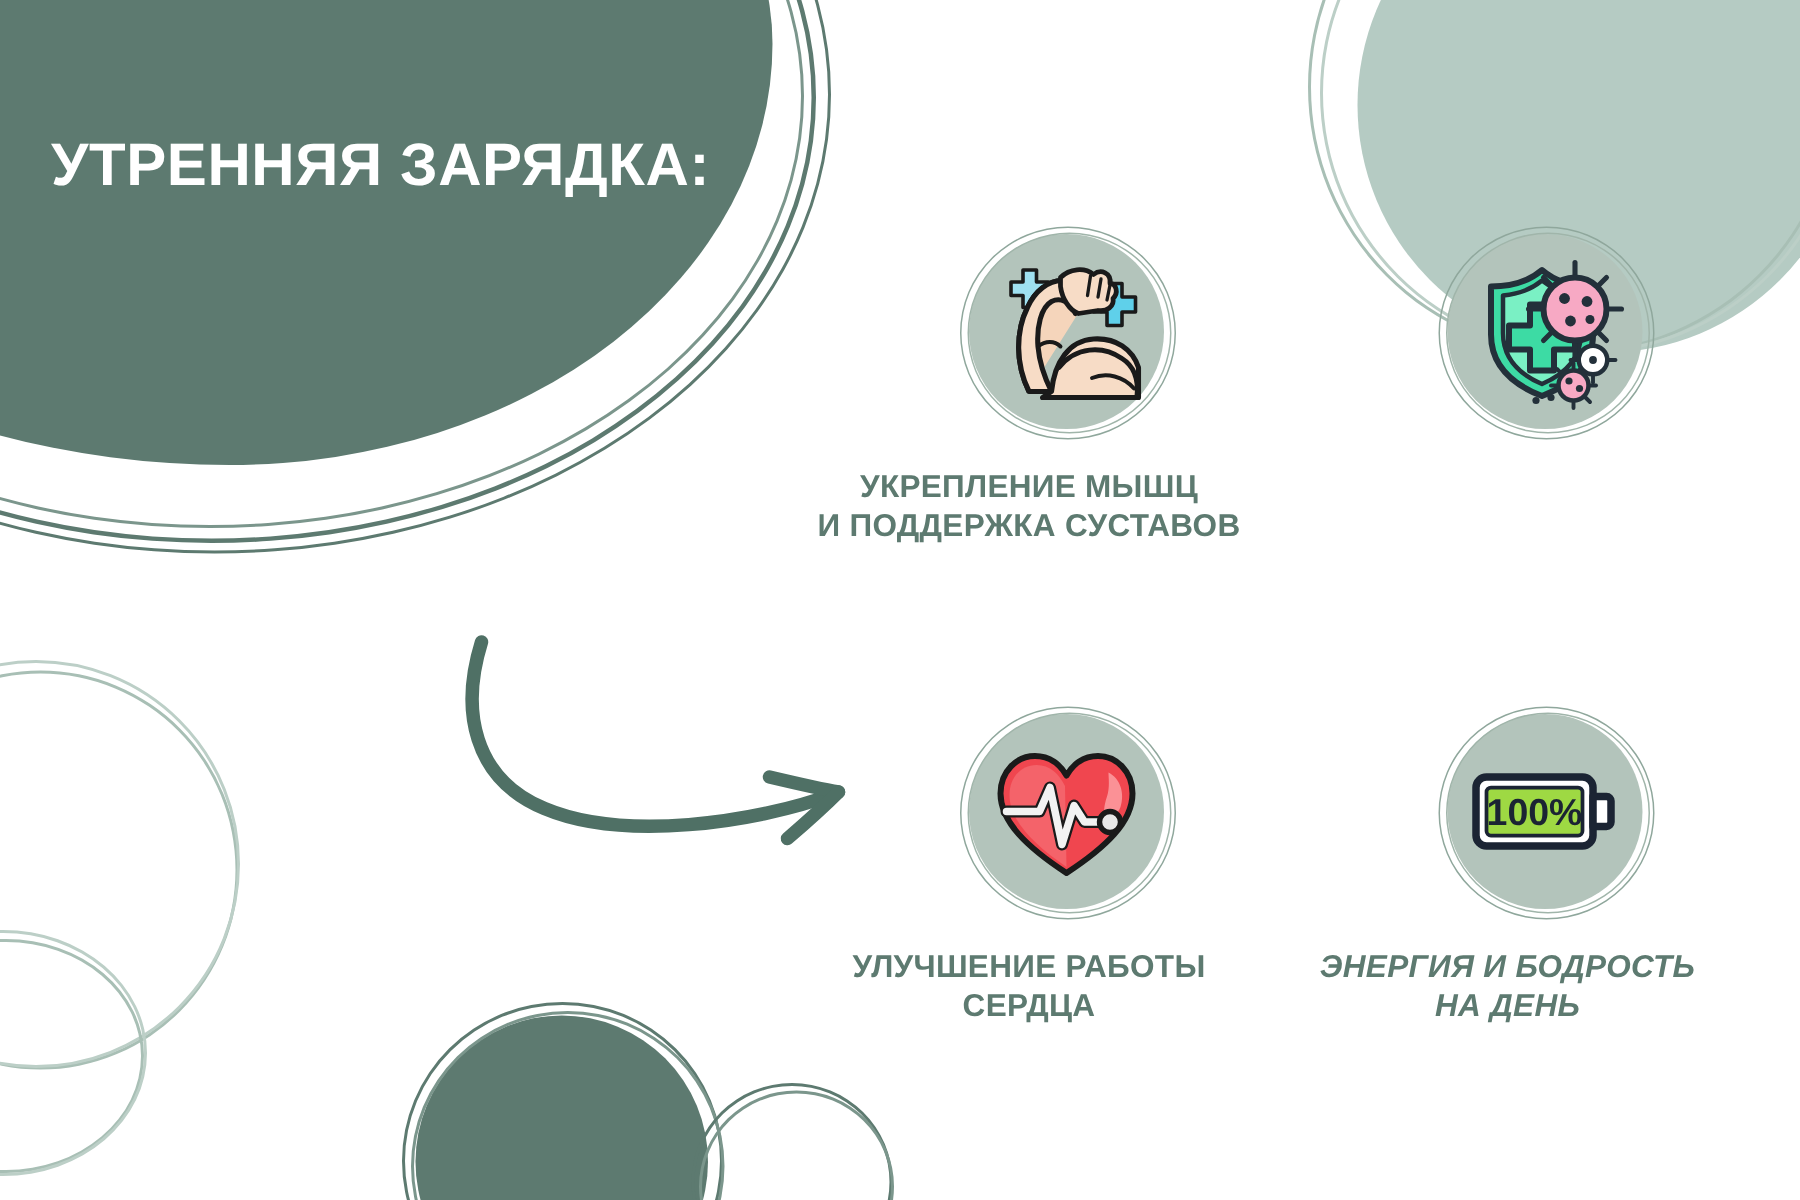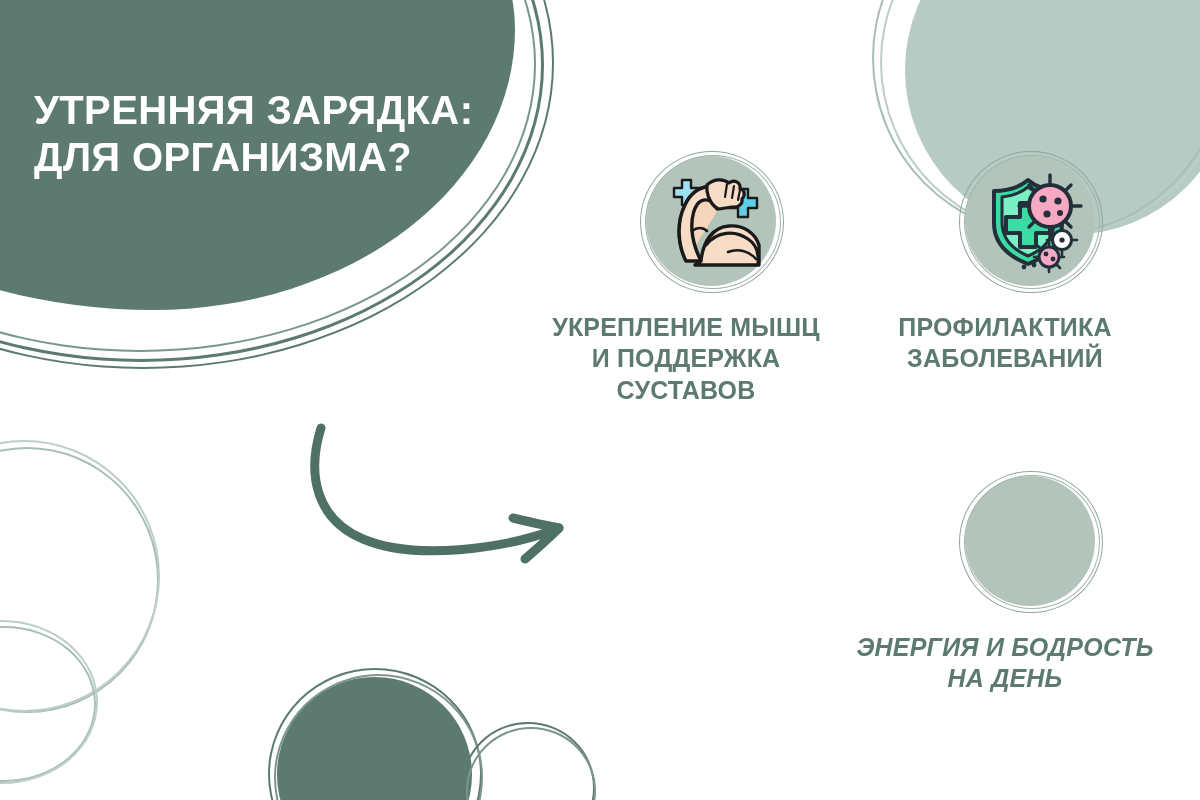--- a/index.html
+++ b/index.html
@@ -109,21 +109,21 @@
     position: absolute;
     left: 10px; top: 10px;
     width: 130px; height: 130px;
     display: flex;
     align-items: center;
     justify-content: center;
   }
   .benefit-label {
     margin-top: 16px;
     color: #5d7a70;
-    font-size: 25px;
+    font-size: 21px;
     font-weight: 700;
     line-height: 1.25;
     letter-spacing: 0.2px;
     text-transform: uppercase;
     white-space: pre-line;
   }
 
   .arrow { position: absolute; z-index: 12; }
 </style>
 </head>
@@ -149,21 +149,20 @@
   <div class="deco" style="left:0; top:0; width:620px; height:420px;">
     <div class="title-blob"></div>
     <div class="title-blob-inner"></div>
     <div class="ring" style="left:-262px; top:-232px; width:800px; height:588px; border-color:#5d7a70; border-width:3px;"></div>
     <div class="ring" style="left:-268px; top:-243px; width:818px; height:608px; border-color:#5d7a70; border-width:2.5px;"></div>
     <div class="ring ring-thin" style="left:-256px; top:-224px; width:788px; height:572px; border-color:#7b968c;"></div>
   </div>
 
   <h1 class="title-text">
     <span class="title-line">УТРЕННЯЯ ЗАРЯДКА:</span>
-    <span class="title-line">ДЛЯ ОРГАНИЗМА?</span>
   </h1>
 
   <svg class="arrow" style="left:285px; top:415px;" width="300" height="180" viewBox="0 0 300 180">
     <path d="M36 13 C 22 58, 30 104, 78 124 C 130 146, 218 134, 272 114" fill="none" stroke="#4f7065" stroke-width="9" stroke-linecap="round"></path>
     <path d="M228 103 C 245 107, 262 111, 274 113" fill="none" stroke="#4f7065" stroke-width="9" stroke-linecap="round"></path>
     <path d="M240 144 C 254 132, 266 121, 274 113" fill="none" stroke="#4f7065" stroke-width="9" stroke-linecap="round"></path>
   </svg>
 
   <div class="benefit" style="left:636px; top:146px; width:100px;">
     <div class="icon-wrap">
@@ -246,28 +245,58 @@
           </g>
           <circle cx="75" cy="92" r="10" fill="#f7a9c4" stroke="#23303a" stroke-width="3"></circle>
           <circle cx="72" cy="89" r="2.4" fill="#23303a"></circle>
           <circle cx="79" cy="94" r="2.4" fill="#23303a"></circle>
 
           <circle cx="50" cy="102" r="2.4" fill="#23303a"></circle>
           <circle cx="60" cy="100" r="2.4" fill="#23303a"></circle>
         </svg>
       </div>
     </div>
-    <div class="benefit-label" style="width:300px; margin-left:-100px;">ПРОФИЛАКТИКА
-ЗАБОЛЕВАНИЙ</div>
-  </div>
-
+  </div>
+
+  <div class="benefit" style="left:636px; top:466px; width:100px;">
+    <div class="icon-wrap">
+      <div class="icon-disc"></div>
+      <div class="icon-ring" style="left:4px; top:5px; width:142px; height:140px;"></div>
+      <div class="icon-ring" style="left:9px; top:9px; width:134px; height:132px; border-color:#a0b5aa;"></div>
+      <div class="icon-art">
+        <svg width="112" height="112" viewBox="0 0 112 112">
+          <path d="M56 97 C 30 80, 12 63, 12 44 C 12 29, 23 19, 35 19
+                   C 45 19, 52 25, 56 32 C 60 25, 67 19, 77 19
+                   C 89 19, 100 29, 100 44 C 100 63, 82 80, 56 97 Z" fill="#f0464f" stroke="#1a1a1a" stroke-width="4" stroke-linejoin="round"></path>
+          <path d="M56 93 C 34 78, 18 62, 18 45 C 18 33, 26 25, 36 25
+                   C 45 25, 51 31, 55 39" fill="#f4636a" stroke="none"></path>
+          <path d="M84 30 C 92 34, 95 44, 92 53 C 90 58, 86 62, 83 60
+                   C 80 58, 81 52, 83 46 C 85 40, 84 34, 84 30 Z" fill="#fb9196" stroke="none"></path>
+
+          <path d="M16 56 H 38 L 45 40 L 53 78 L 61 52 L 68 63 H 83" fill="none" stroke="#1a1a1a" stroke-width="8" stroke-linejoin="round" stroke-linecap="round"></path>
+          <path d="M16 56 H 38 L 45 40 L 53 78 L 61 52 L 68 63 H 83" fill="none" stroke="#f2f2f2" stroke-width="5" stroke-linejoin="round" stroke-linecap="round"></path>
+          <circle cx="85" cy="63" r="7" fill="#e8e8e8" stroke="#1a1a1a" stroke-width="3.6"></circle>
+        </svg>
+      </div>
+    </div>
+    <div class="benefit-label" style="width:300px; margin-left:-100px;">УЛУЧШЕНИЕ РАБОТЫ
+СЕРДЦА</div>
+  </div>
 
   <div class="benefit" style="left:955px; top:466px; width:100px;">
     <div class="icon-wrap">
       <div class="icon-disc"></div>
       <div class="icon-ring" style="left:4px; top:5px; width:142px; height:140px;"></div>
       <div class="icon-ring" style="left:9px; top:9px; width:134px; height:132px; border-color:#a0b5aa;"></div>
+      <div class="icon-art">
+        <svg width="112" height="112" viewBox="0 0 112 112">
+          <rect x="10" y="33" width="78" height="46" rx="7" fill="#ffffff" stroke="#1b2433" stroke-width="5"></rect>
+          <rect x="17" y="40" width="64" height="32" rx="3" fill="#9ed943" stroke="#1b2433" stroke-width="2.5"></rect>
+          <path d="M88 46 h9 a3 3 0 0 1 3 3 v14 a3 3 0 0 1 -3 3 h-9 z" fill="#ffffff" stroke="#1b2433" stroke-width="5" stroke-linejoin="round"></path>
+          <text x="49" y="65" text-anchor="middle" font-family="'Liberation Sans', sans-serif" font-size="25" font-weight="700" fill="#1b2433">100%</text>
+        </svg>
+      </div>
     </div>
     <div class="benefit-label" style="width:300px; margin-left:-100px;font-style:italic;">ЭНЕРГИЯ И БОДРОСТЬ
 НА ДЕНЬ</div>
   </div>
 
 </div>
 
 </body></html>

